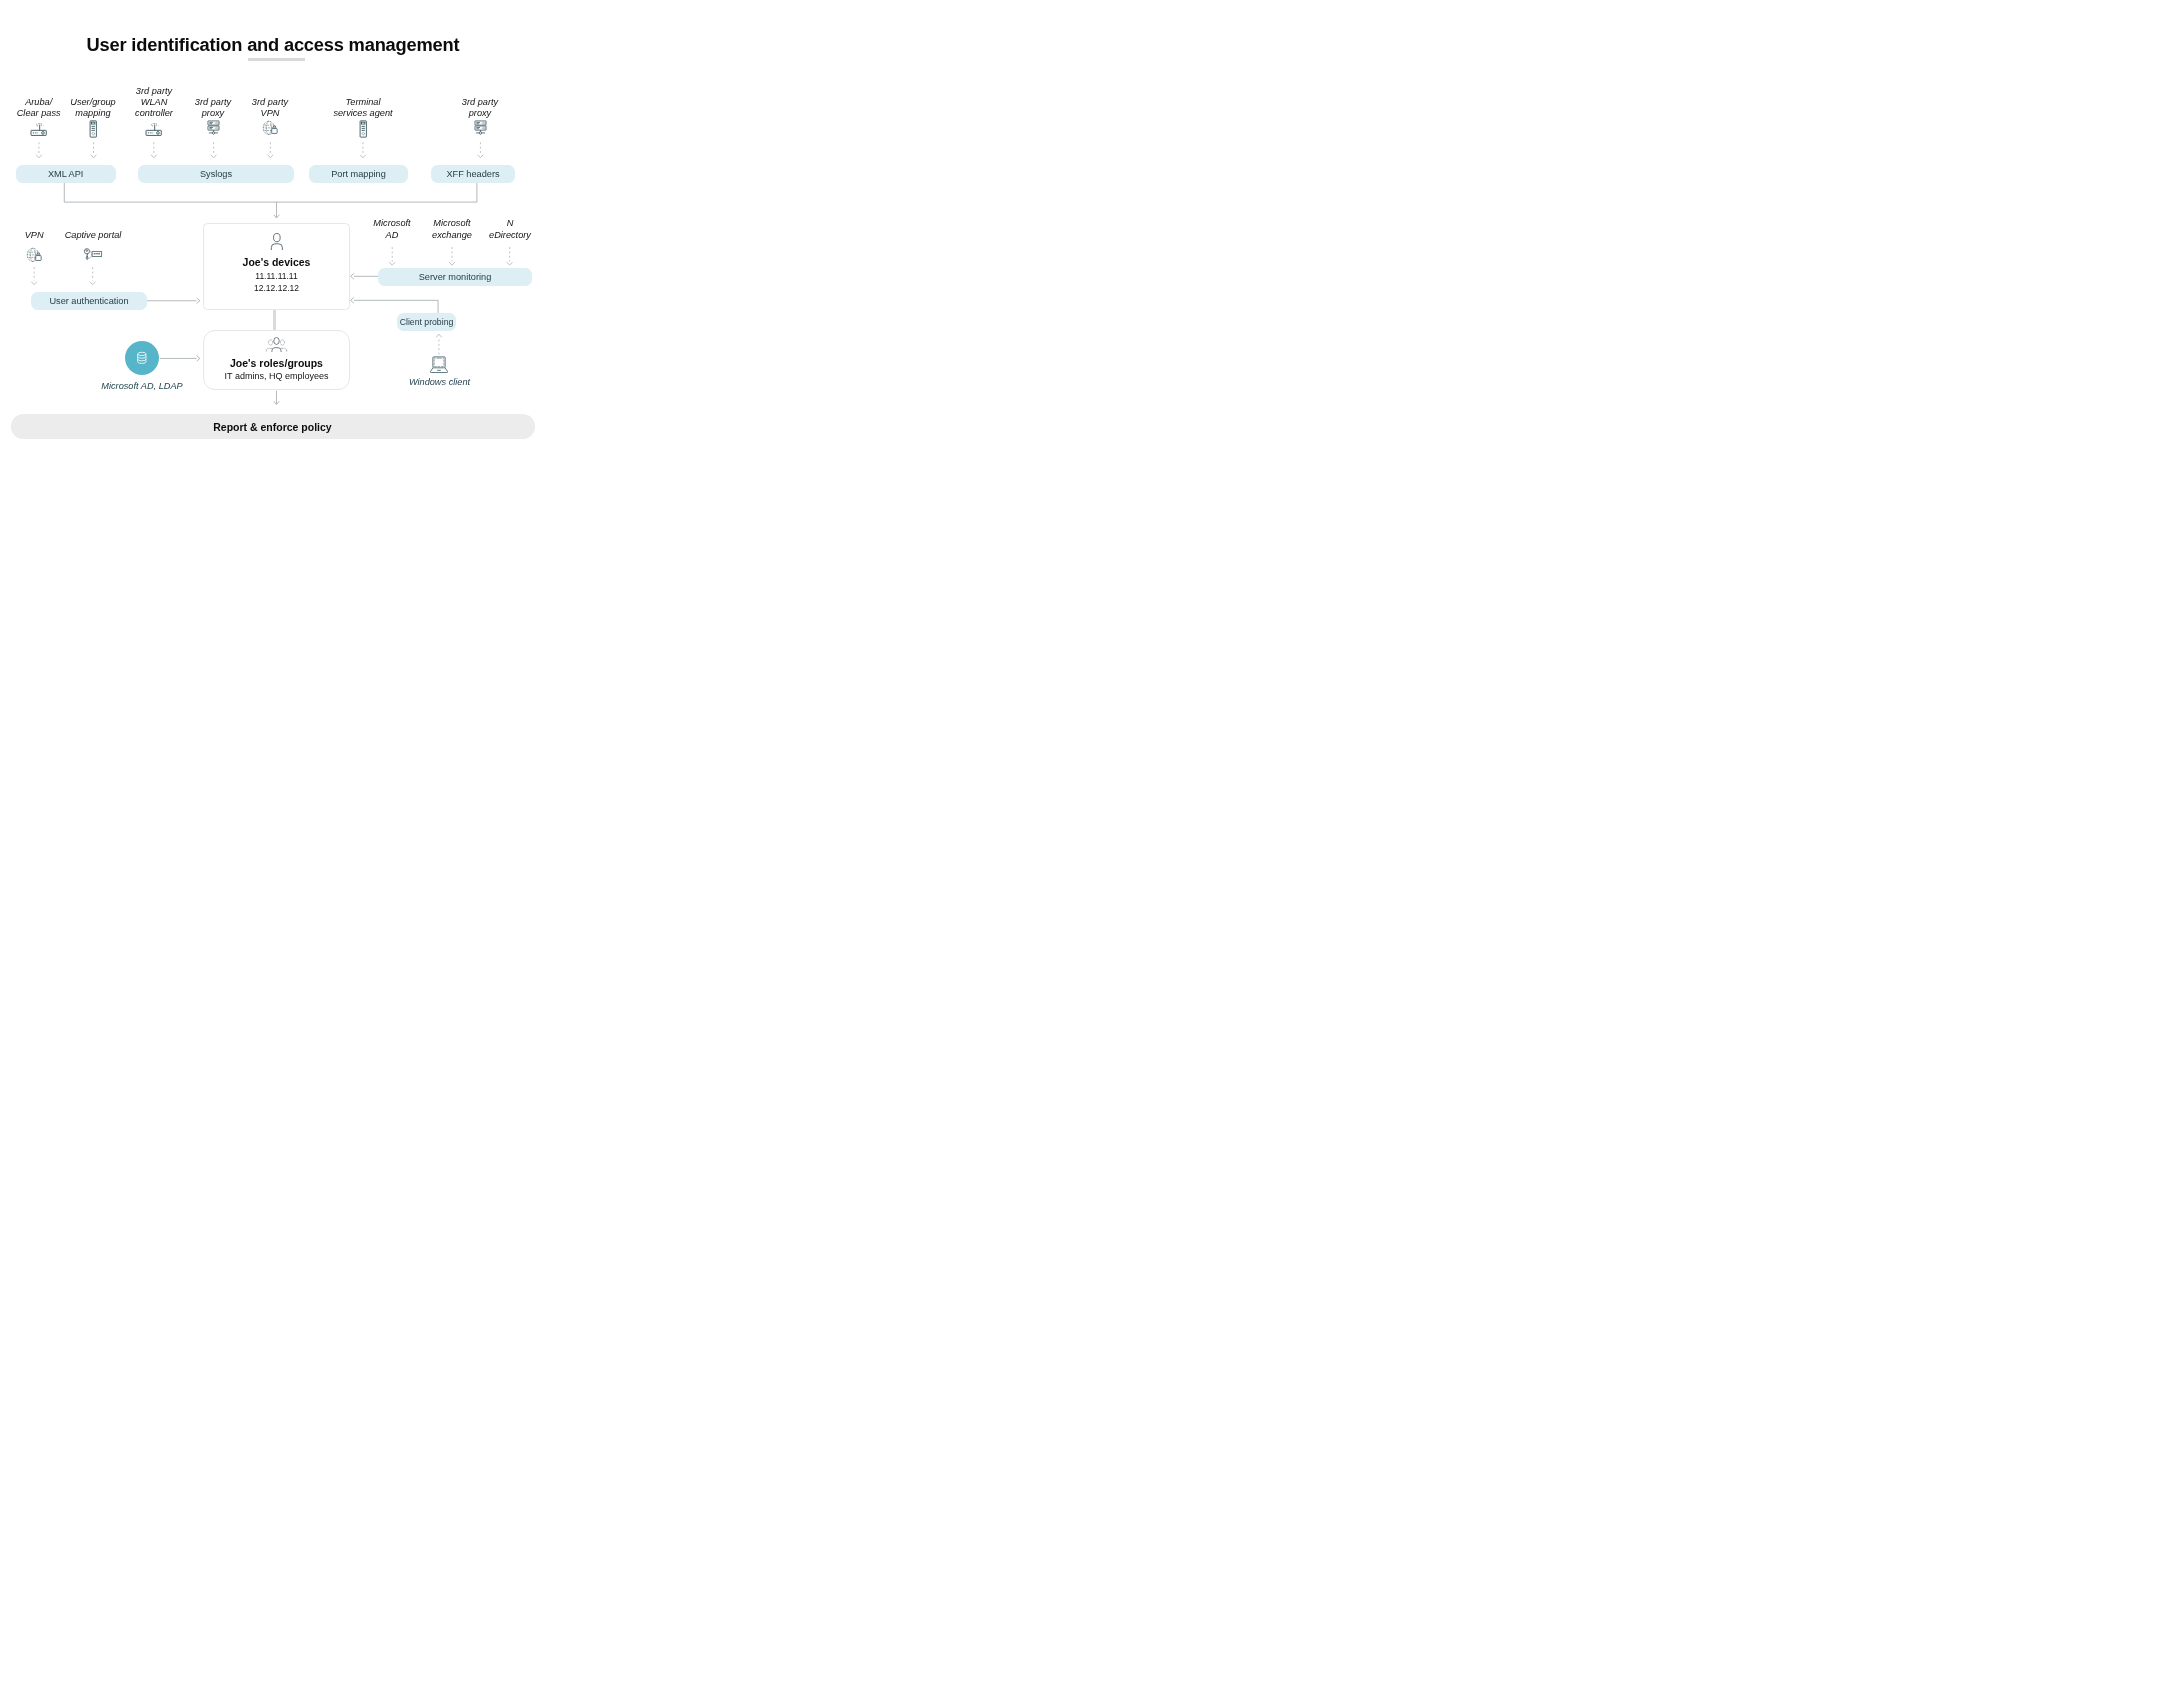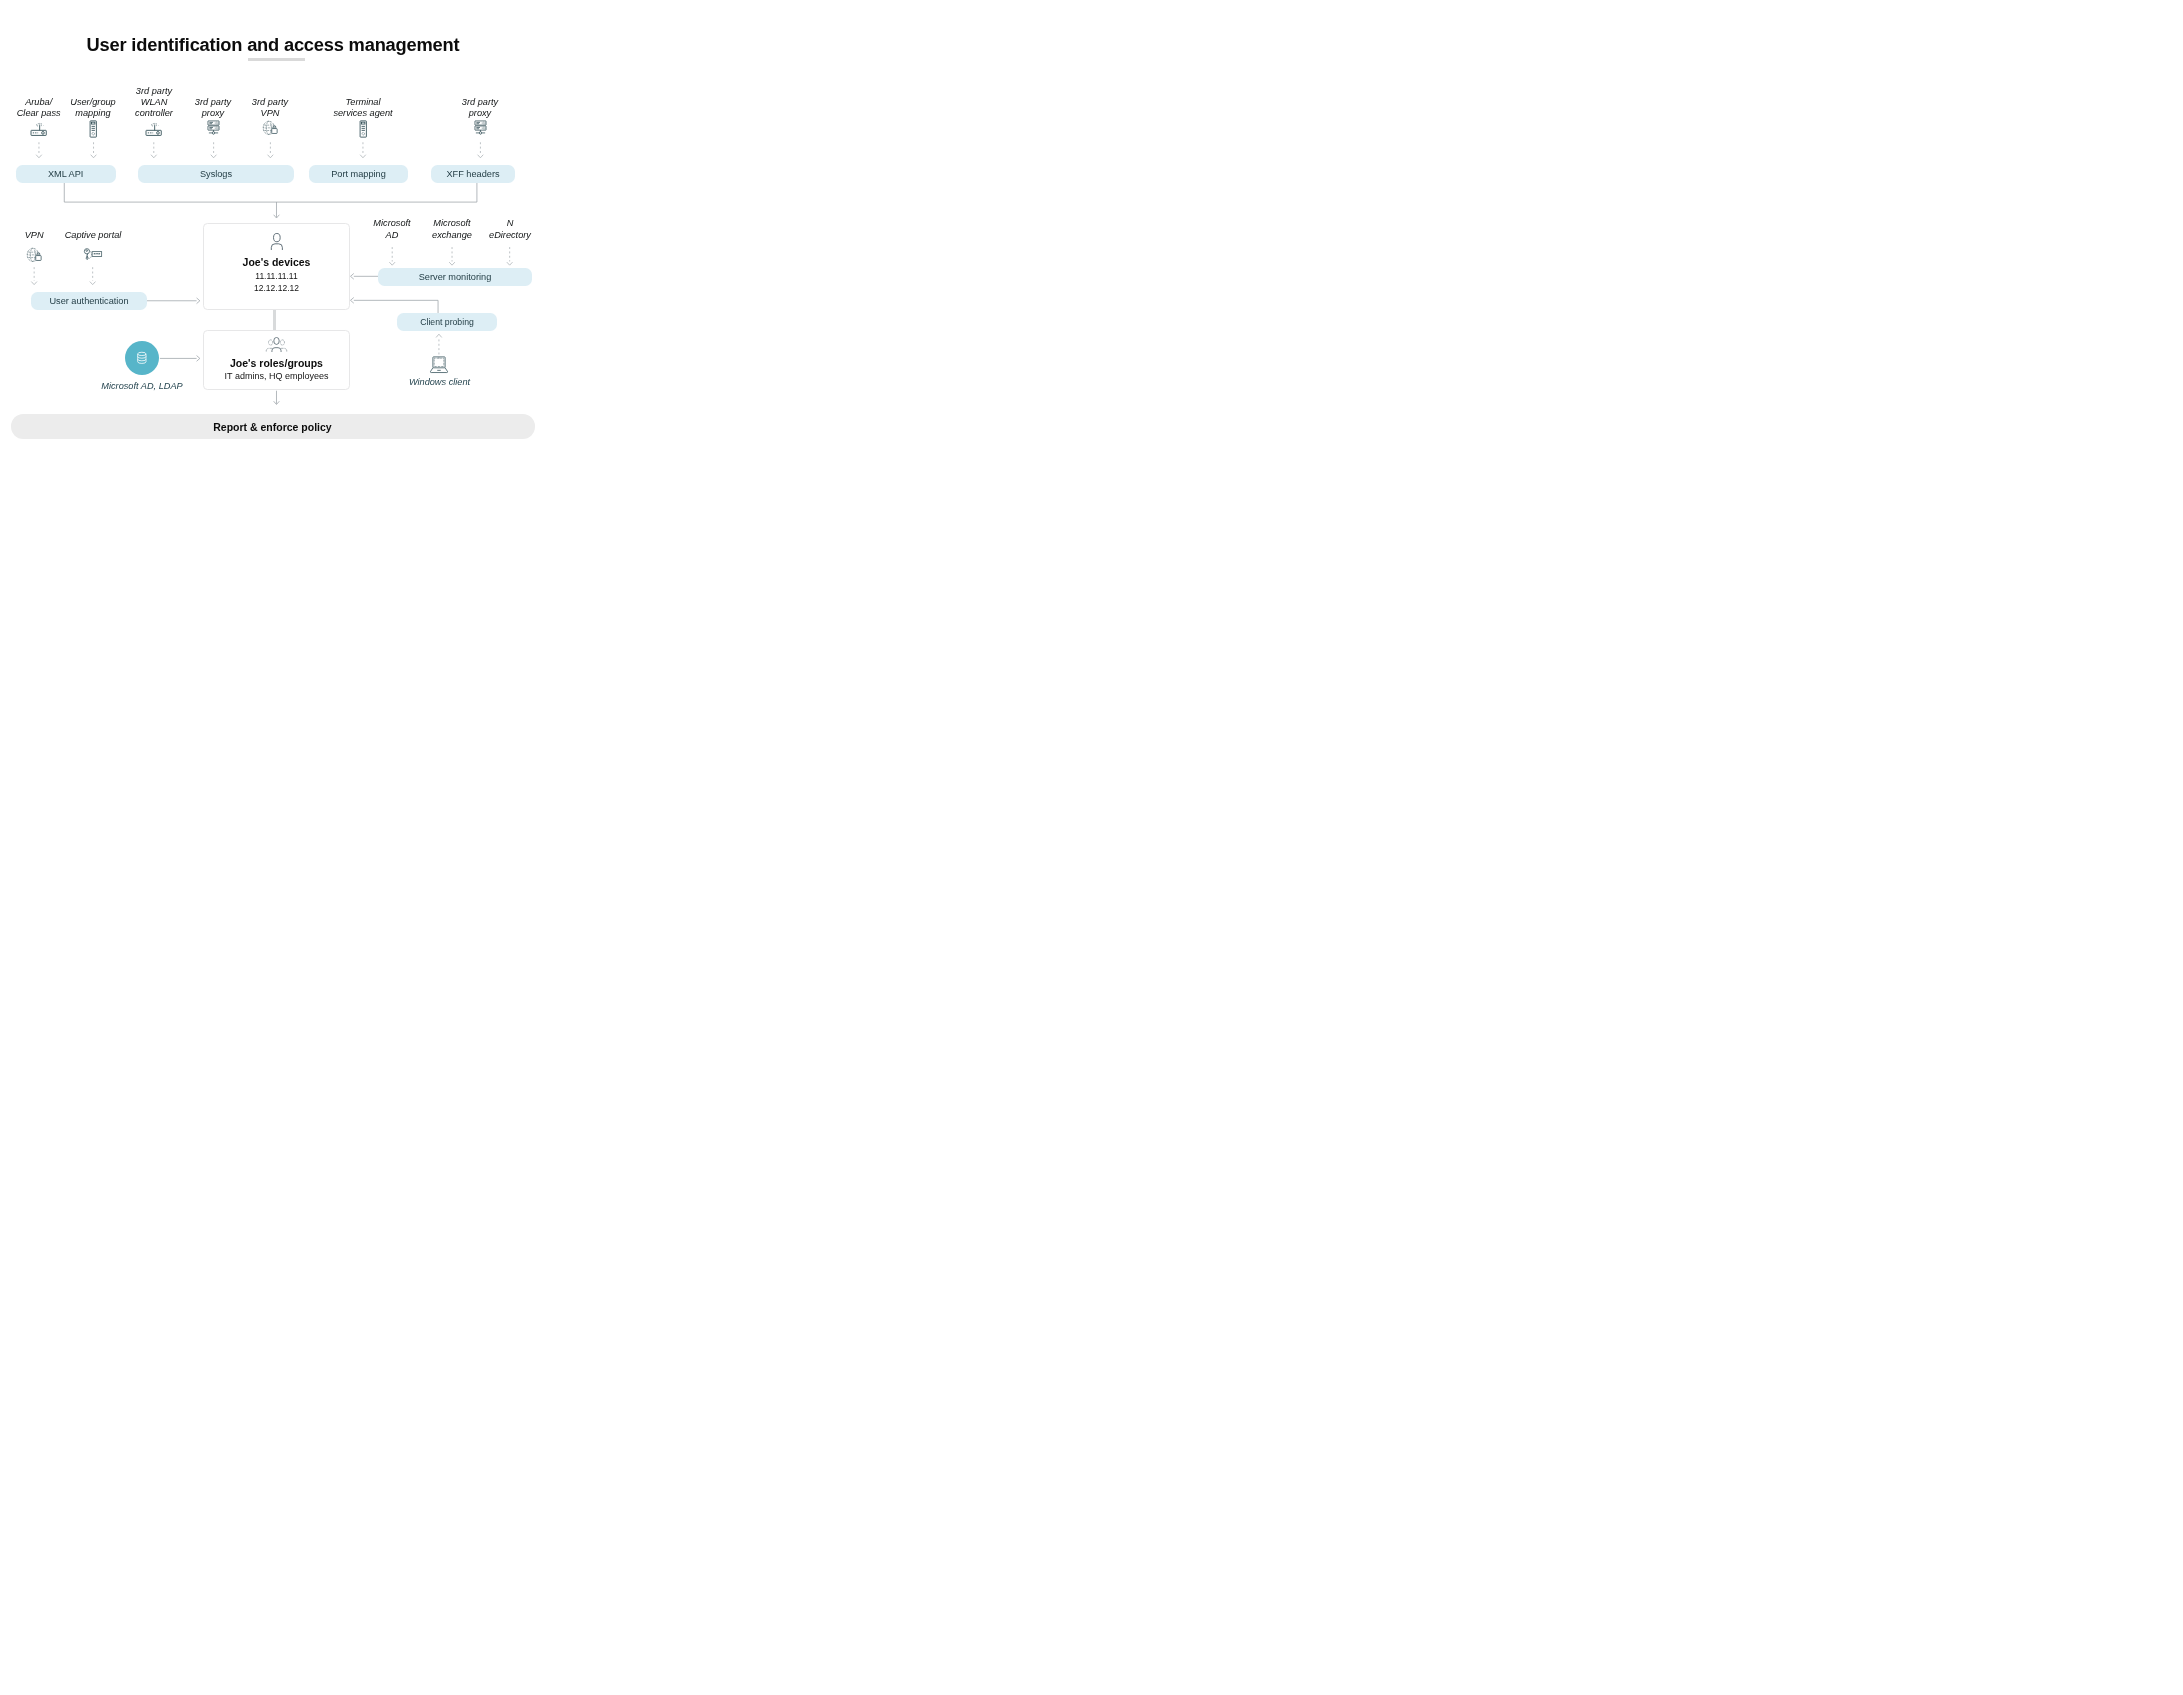--- a/index.html
+++ b/index.html
@@ -22,21 +22,21 @@
               white-space:pre-line;color:#101314;}
   .icon{position:absolute;display:block;}
   .icon svg{display:block;}
 
   .pill{position:absolute;height:17.5px;background:#ddeef5;border-radius:6.5px;
         color:#243e46;font-size:9.2px;display:flex;align-items:center;justify-content:center;}
 
   .card{position:absolute;left:203px;width:147px;background:#fff;border:0.9px solid #e7e7e8;
         border-radius:4.4px;box-sizing:border-box;display:flex;flex-direction:column;align-items:center;}
   .card-devices{top:203px;height:87px;padding-top:8.7px;}
-  .card-roles{top:310px;height:60px;padding-top:5.7px;}
+  .card-roles{top:310px;height:60px;padding-top:5.7px;border-radius:12px;}
   .card-title{font-size:10.5px;font-weight:bold;color:#0c0c0c;margin-top:5.2px;}
   .card-roles .card-title{margin-top:3.5px;}
   .card-ip{font-size:8.5px;line-height:11.8px;color:#141414;margin-top:2.6px;white-space:pre-line;}
   .card-sub{font-size:9px;color:#141414;margin-top:2.2px;}
 
   .thick-link{position:absolute;left:273px;top:290px;width:3.1px;height:21px;background:#d8dadb;}
 
   .db-circle{position:absolute;left:125px;top:321px;width:34px;height:34px;border-radius:50%;
              background:#57b5c9;display:flex;align-items:center;justify-content:center;}
   .teal-label{position:absolute;font-style:italic;font-size:9.2px;color:#1d3e49;text-align:center;}
@@ -255,21 +255,21 @@
   </div>
 
   <div class="side-label" style="left:357px">Microsoft
 AD</div>
   <div class="side-label" style="left:417px">Microsoft
 exchange</div>
   <div class="side-label" style="left:475px">N
 eDirectory</div>
 
   <div class="pill" style="left:378px;top:248px;width:154px">Server monitoring</div>
-  <div class="pill" style="left:397px;top:293px;width:100px;font-size:8.7px">Client probing</div>
+  <div class="pill" style="left:397px;top:293px;width:59px;font-size:8.7px">Client probing</div>
 
   <span class="icon" style="left:428px;top:336px">
     <svg width="22" height="17.5" viewBox="0 0 50 40" fill="none" stroke="#2d4a52" stroke-width="1.7">
       <rect x="11" y="2" width="28" height="25" rx="1.5"></rect>
       <rect x="14" y="5" width="22" height="19" stroke-dasharray="1.5 1.8"></rect>
       <path d="M11,27 L5.5,35.5 a1.8,1.8 0 0 0 1.7,2.3 h35.6 a1.8,1.8 0 0 0 1.7,-2.3 L39,27"></path>
       <line x1="21" y1="32.8" x2="29" y2="32.8"></line>
     </svg>
   </span>
   <div class="teal-label lbl-win">Windows client</div>

